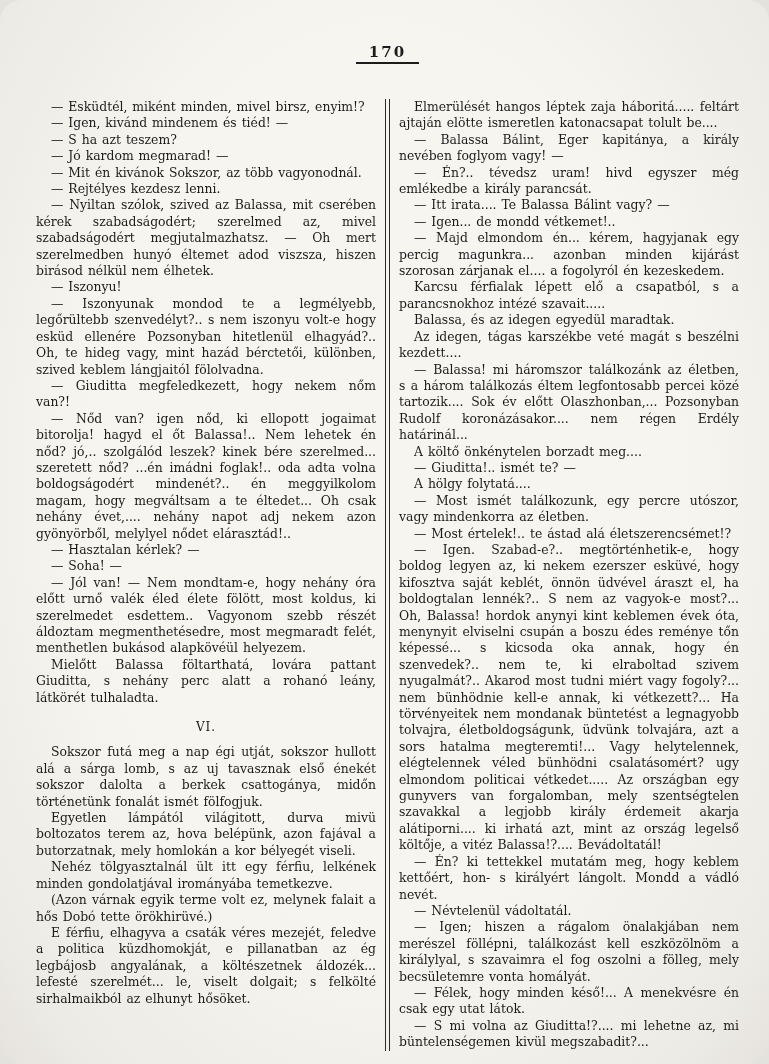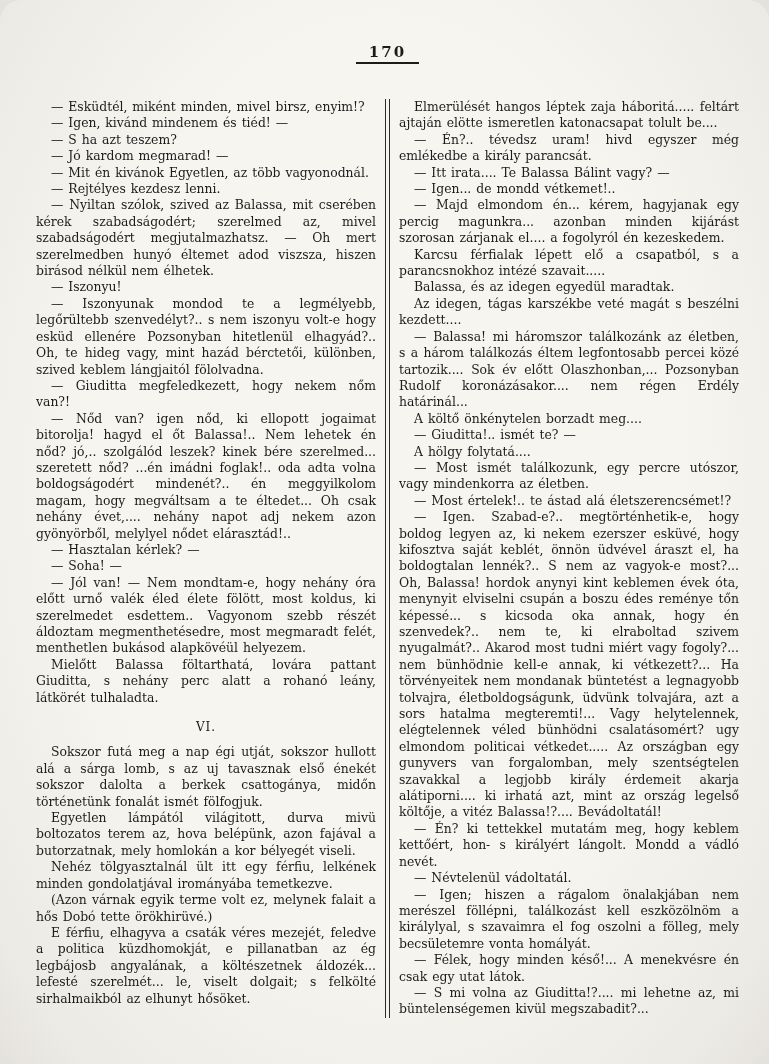--- a/index.html
+++ b/index.html
@@ -70,41 +70,42 @@
 <div class="page">
   <div class="page-header">
     <span class="page-number">170</span>
   </div>
   <div class="columns">
     <div class="column left">
         <p class="para">— Esküdtél, miként minden, mivel birsz, enyim!?</p>
         <p class="para">— Igen, kivánd mindenem és tiéd! —</p>
         <p class="para">— S ha azt teszem?</p>
         <p class="para">— Jó kardom megmarad! —</p>
-        <p class="para">— Mit én kivánok Egyetlen, az több vagyonodnál.</p>
+        <p class="para">— Mit én kivánok Sokszor, az több vagyonodnál.</p>
         <p class="para">— Rejtélyes kezdesz lenni.</p>
         <p class="para">— Nyiltan szólok, szived az Balassa, mit cserében kérek szabadságodért; szerelmed az, mivel szabadságodért megjutalmazhatsz. — Oh mert szerelmedben hunyó éltemet adod viszsza, hiszen birásod nélkül nem élhetek.</p>
         <p class="para">— Iszonyu!</p>
         <p class="para">— Iszonyunak mondod te a legmélyebb, legőrültebb szenvedélyt?.. s nem iszonyu volt-e hogy esküd ellenére Pozsonyban hitetlenül elhagyád?.. Oh, te hideg vagy, mint hazád bérctetői, különben, szived keblem lángjaitól fölolvadna.</p>
         <p class="para">— Giuditta megfeledkezett, hogy nekem nőm van?!</p>
         <p class="para">— Nőd van? igen nőd, ki ellopott jogaimat bitorolja! hagyd el őt Balassa!.. Nem lehetek én nőd? jó,.. szolgálód leszek? kinek bére szerelmed... szeretett nőd? ...én imádni foglak!.. oda adta volna boldogságodért mindenét?.. én meggyilkolom magam, hogy megváltsam a te éltedet... Oh csak nehány évet,.... nehány napot adj nekem azon gyönyörből, melylyel nődet elárasztád!..</p>
         <p class="para">— Hasztalan kérlek? —</p>
         <p class="para">— Soha! —</p>
         <p class="para">— Jól van! — Nem mondtam-e, hogy nehány óra előtt urnő valék éled élete fölött, most koldus, ki szerelmedet esdettem.. Vagyonom szebb részét áldoztam megmenthetésedre, most megmaradt felét, menthetlen bukásod alapkövéül helyezem.</p>
         <p class="para">Mielőtt Balassa föltarthatá, lovára pattant Giuditta, s nehány perc alatt a rohanó leány, látkörét tulhaladta.</p>
         <p class="para center">VI.</p>
         <p class="para">Sokszor futá meg a nap égi utját, sokszor hullott alá a sárga lomb, s az uj tavasznak első énekét sokszor dalolta a berkek csattogánya, midőn történetünk fonalát ismét fölfogjuk.</p>
         <p class="para">Egyetlen lámpától világitott, durva mivü boltozatos terem az, hova belépünk, azon fajával a butorzatnak, mely homlokán a kor bélyegét viseli.</p>
         <p class="para">Nehéz tölgyasztalnál ült itt egy férfiu, lelkének minden gondolatjával irományába temetkezve.</p>
         <p class="para">(Azon várnak egyik terme volt ez, melynek falait a hős Dobó tette örökhirüvé.)</p>
         <p class="para">E férfiu, elhagyva a csaták véres mezejét, feledve a politica küzdhomokját, e pillanatban az ég legbájosb angyalának, a költészetnek áldozék... lefesté szerelmét... le, viselt dolgait; s felkölté sirhalmaikból az elhunyt hősöket.</p>
       </div>
     <div class="divider"></div>
     <div class="column right">
         <p class="para">Elmerülését hangos léptek zaja háboritá..... feltárt ajtaján elötte ismeretlen katonacsapat tolult be....</p>
+        <p class="para">— Balassa Bálint, Eger kapitánya, a király nevében foglyom vagy! —</p>
         <p class="para">— Én?.. tévedsz uram! hivd egyszer még emlékedbe a király parancsát.</p>
         <p class="para">— Itt irata.... Te Balassa Bálint vagy? —</p>
         <p class="para">— Igen... de mondd vétkemet!..</p>
         <p class="para">— Majd elmondom én... kérem, hagyjanak egy percig magunkra... azonban minden kijárást szorosan zárjanak el.... a fogolyról én kezeskedem.</p>
         <p class="para">Karcsu férfialak lépett elő a csapatból, s a parancsnokhoz intézé szavait.....</p>
         <p class="para">Balassa, és az idegen egyedül maradtak.</p>
         <p class="para">Az idegen, tágas karszékbe veté magát s beszélni kezdett....</p>
         <p class="para">— Balassa! mi háromszor találkozánk az életben, s a három találkozás éltem legfontosabb percei közé tartozik.... Sok év előtt Olaszhonban,... Pozsonyban Rudolf koronázásakor.... nem régen Erdély határinál...</p>
         <p class="para">A költő önkénytelen borzadt meg....</p>
         <p class="para">— Giuditta!.. ismét te? —</p>

